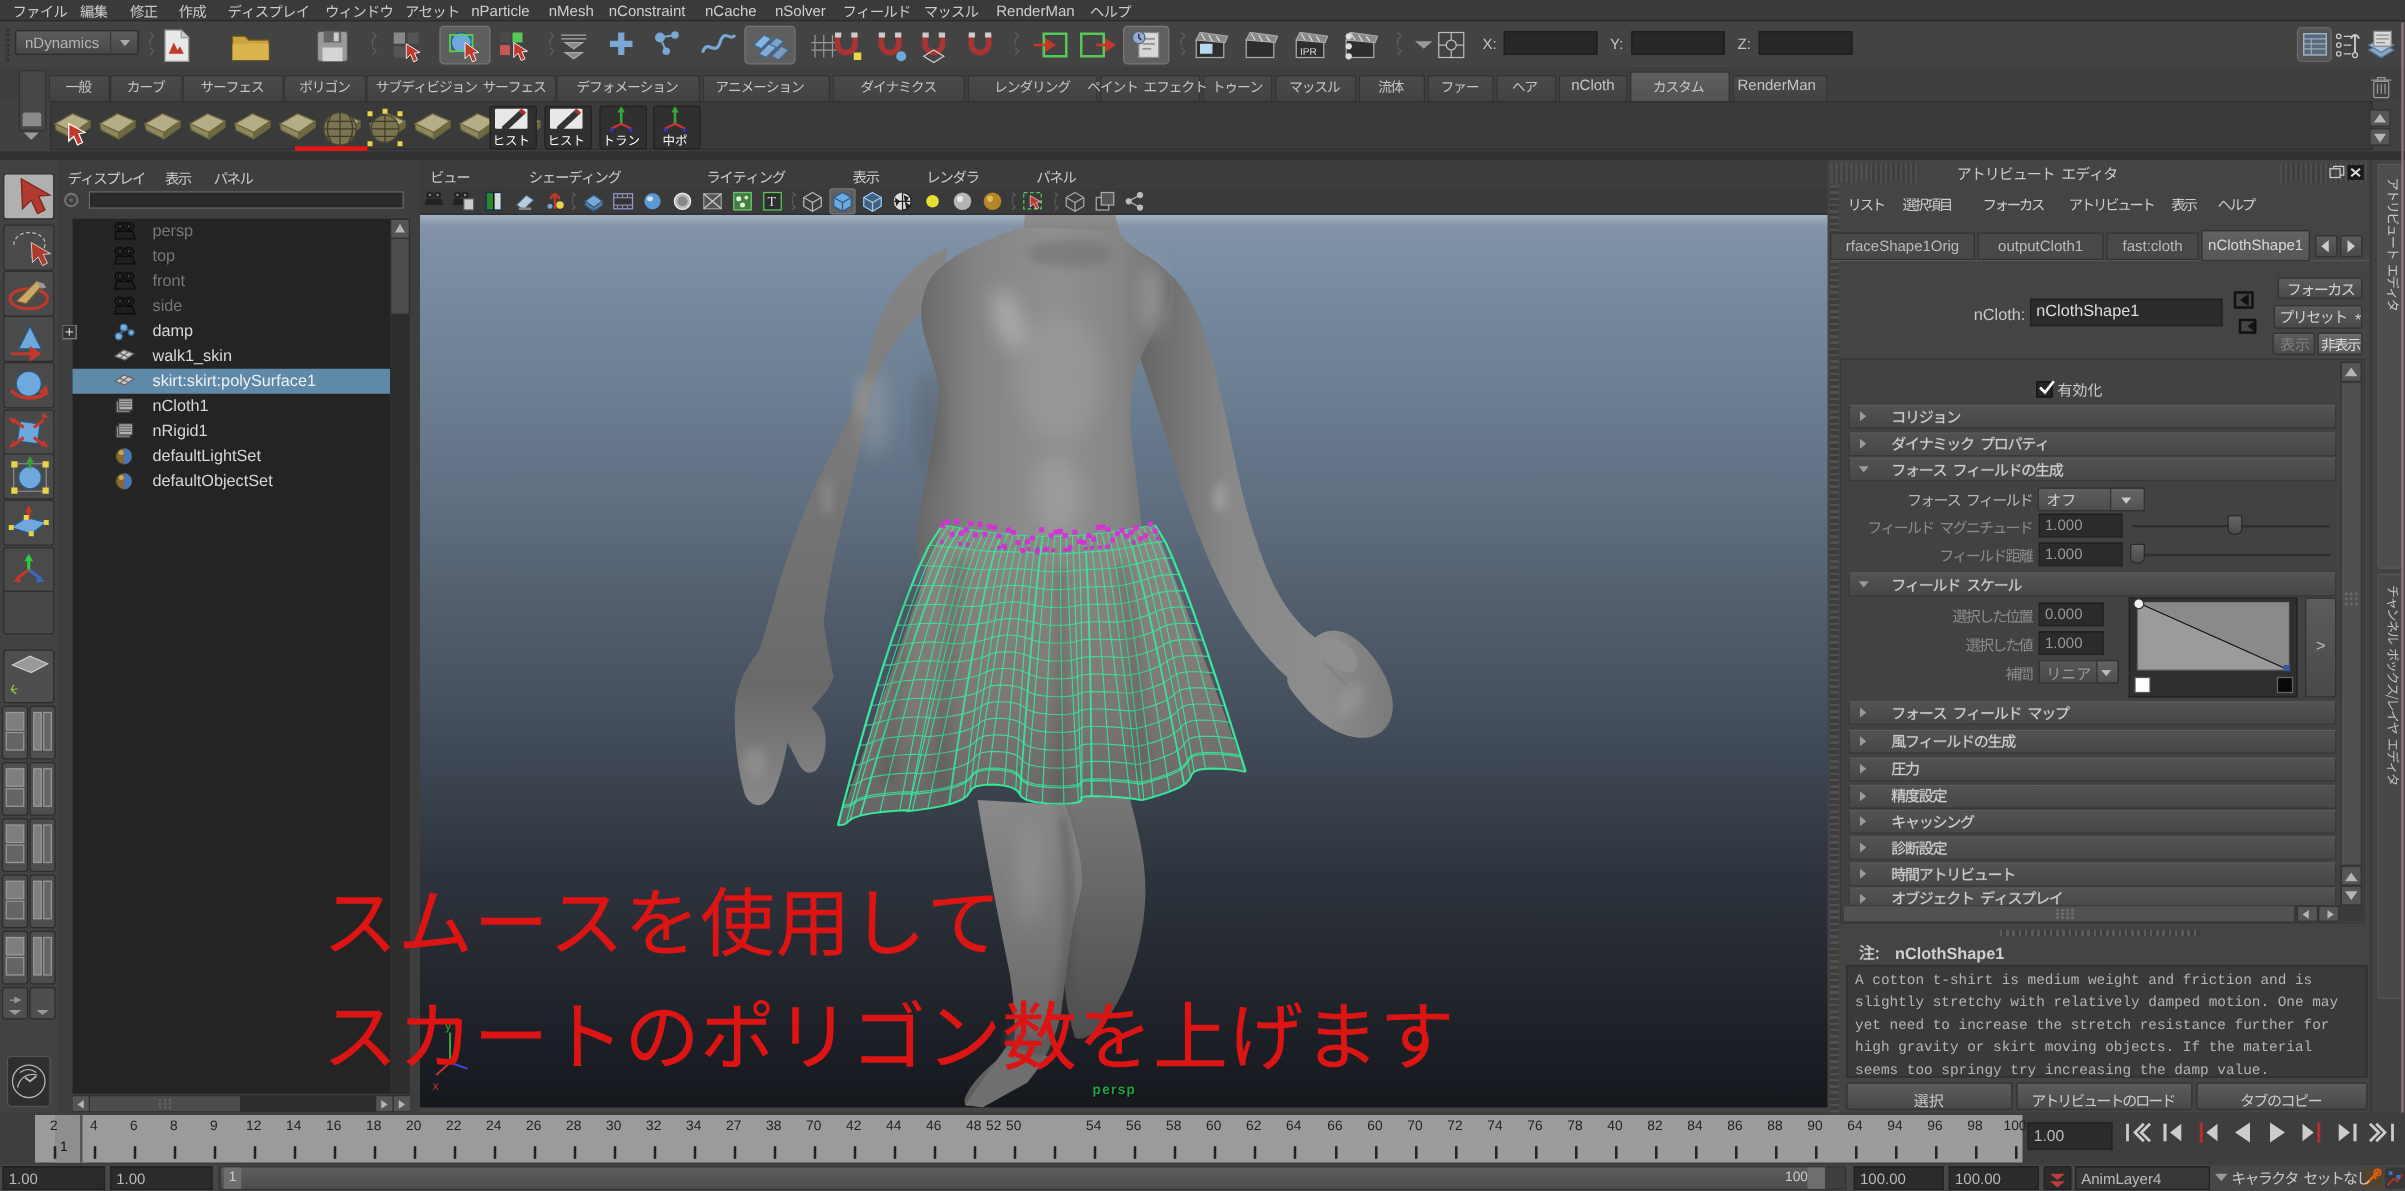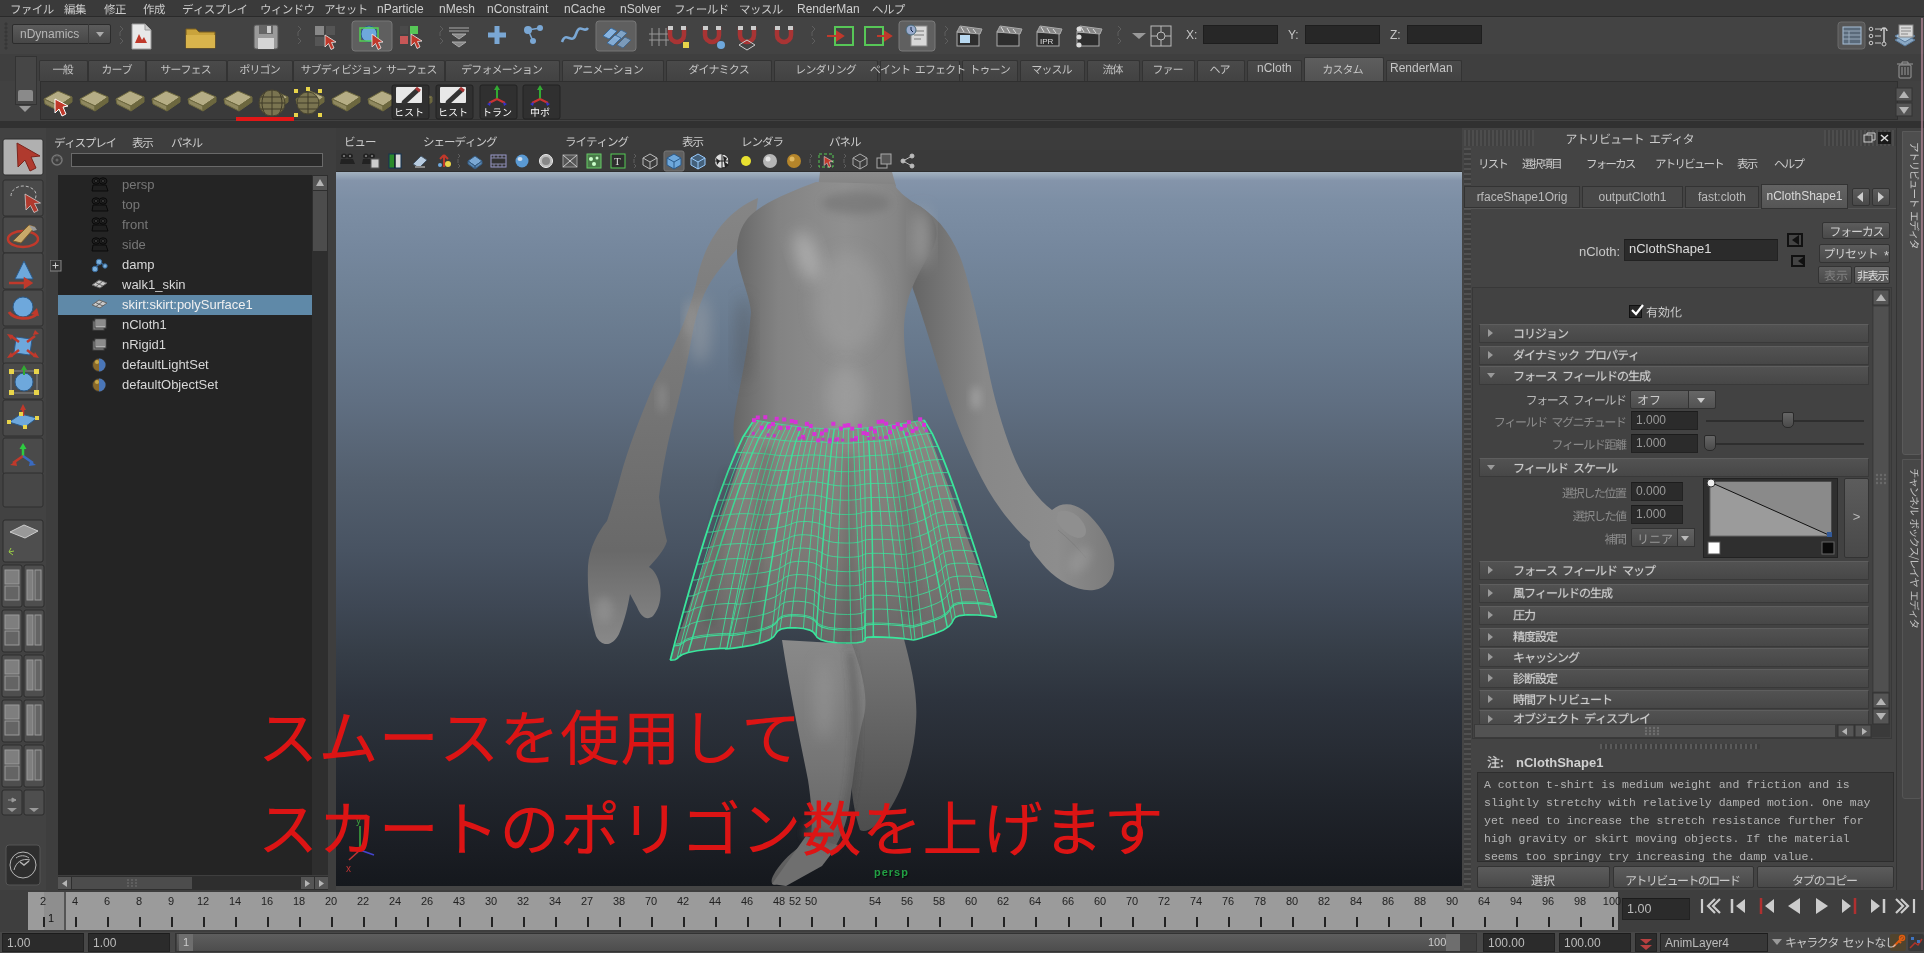--- a/index.html
+++ b/index.html
@@ -1134,21 +1134,21 @@
         <div class="tnum" style="left:271px">18</div>
         <div class="tick" style="left:271px"></div>
         <div class="tnum" style="left:303px">20</div>
         <div class="tick" style="left:303px"></div>
         <div class="tnum" style="left:335px">22</div>
         <div class="tick" style="left:335px"></div>
         <div class="tnum" style="left:367px">24</div>
         <div class="tick" style="left:367px"></div>
         <div class="tnum" style="left:399px">26</div>
         <div class="tick" style="left:399px"></div>
-        <div class="tnum" style="left:431px">43</div>
+        <div class="tnum" style="left:431px">28</div>
         <div class="tick" style="left:431px"></div>
         <div class="tnum" style="left:463px">30</div>
         <div class="tick" style="left:463px"></div>
         <div class="tnum" style="left:495px">32</div>
         <div class="tick" style="left:495px"></div>
         <div class="tnum" style="left:527px">34</div>
         <div class="tick" style="left:527px"></div>
         <div class="tnum" style="left:559px">27</div>
         <div class="tick" style="left:559px"></div>
         <div class="tnum" style="left:591px">38</div>
@@ -1186,21 +1186,21 @@
         <div class="tnum" style="left:1104px">70</div>
         <div class="tick" style="left:1104px"></div>
         <div class="tnum" style="left:1136px">72</div>
         <div class="tick" style="left:1136px"></div>
         <div class="tnum" style="left:1168px">74</div>
         <div class="tick" style="left:1168px"></div>
         <div class="tnum" style="left:1200px">76</div>
         <div class="tick" style="left:1200px"></div>
         <div class="tnum" style="left:1232px">78</div>
         <div class="tick" style="left:1232px"></div>
-        <div class="tnum" style="left:1264px">80</div>
+        <div class="tnum" style="left:1264px">40</div>
         <div class="tick" style="left:1264px"></div>
         <div class="tnum" style="left:1296px">82</div>
         <div class="tick" style="left:1296px"></div>
         <div class="tnum" style="left:1328px">84</div>
         <div class="tick" style="left:1328px"></div>
         <div class="tnum" style="left:1360px">86</div>
         <div class="tick" style="left:1360px"></div>
         <div class="tnum" style="left:1392px">88</div>
         <div class="tick" style="left:1392px"></div>
         <div class="tnum" style="left:1424px">90</div>

